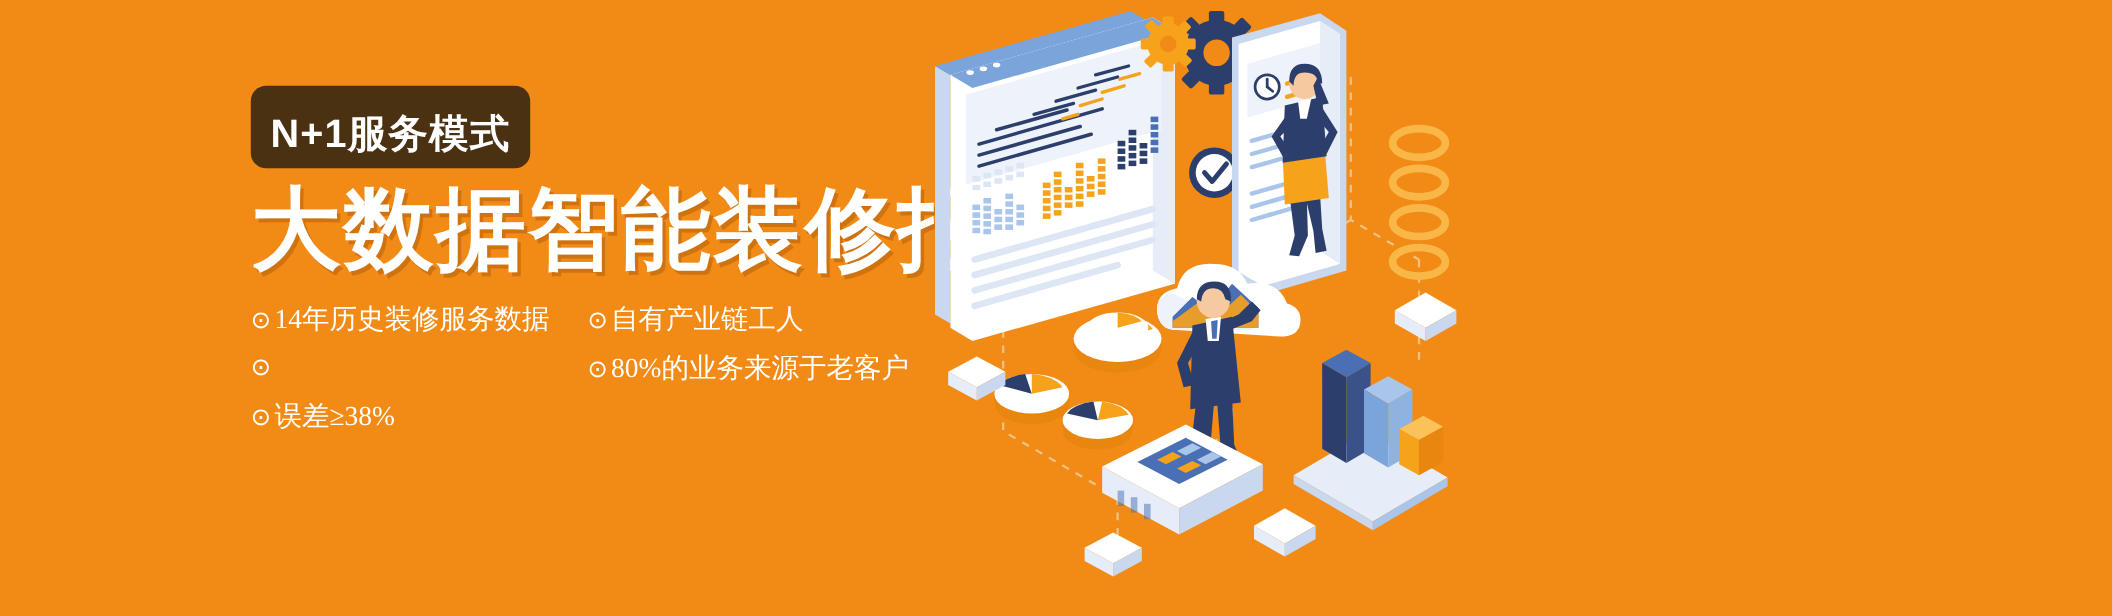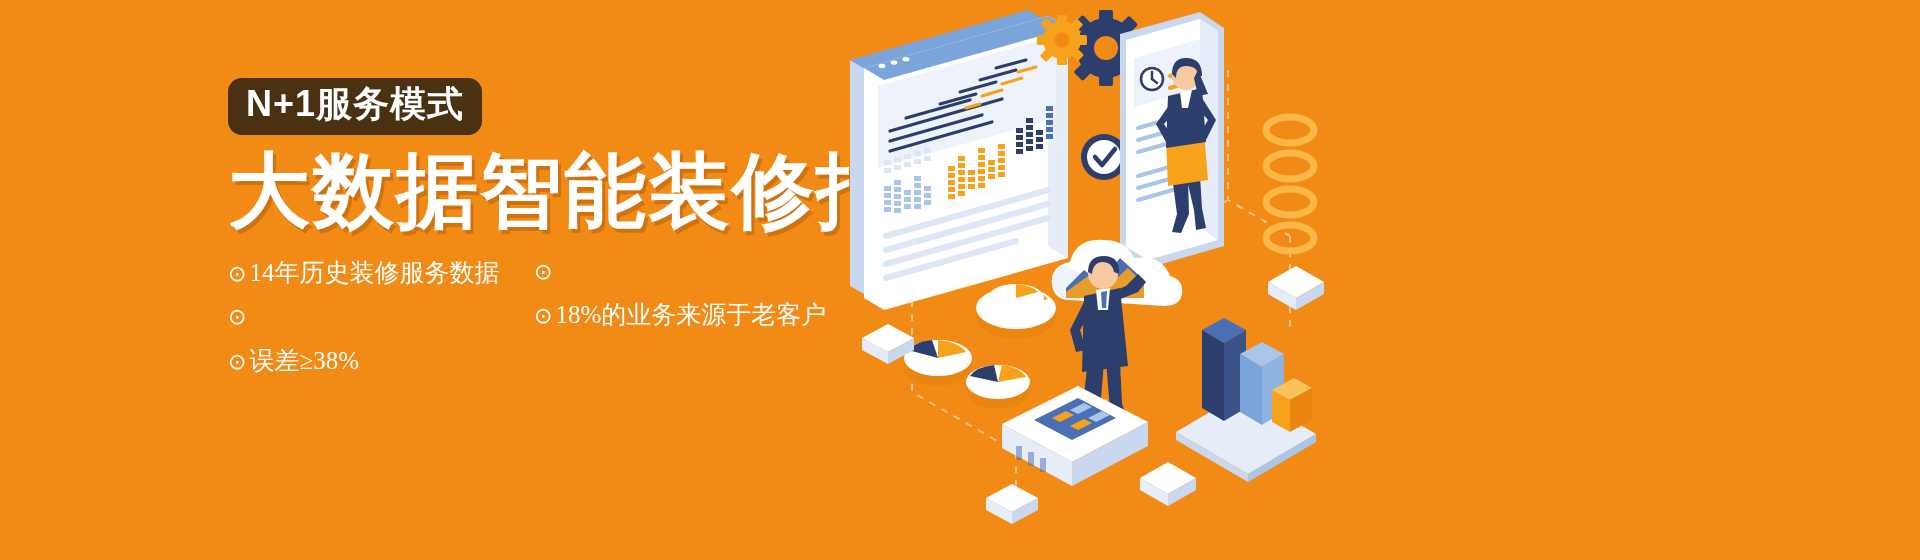--- a/index.html
+++ b/index.html
@@ -31,21 +31,21 @@
 
   .badge {
     display: inline-block;
     background: #4A3112;
     color: #FFFFFF;
     font-family: "Liberation Sans", sans-serif;
     font-size: 36px;
     font-weight: bold;
     letter-spacing: 1px;
     line-height: 1;
-    padding: 8px 18px 13px 18px;
+    padding: 26px 18px 13px 18px;
     border-radius: 14px;
     white-space: nowrap;
   }
 
   .headline {
     margin-top: 14px;
     color: #FFFFFF;
     font-family: "Liberation Sans", sans-serif;
     font-size: 82px;
     font-weight: bold;
@@ -119,24 +119,25 @@
         </div>
         <div class="bullet">
           <span class="dot">⊙</span>
           <span>误差≥38%</span>
         </div>
       </div>
 
       <div class="bullet-col col-right">
         <div class="bullet">
           <span class="dot">⊙</span>
+          <span>自有产业链工人</span>
         </div>
         <div class="bullet">
           <span class="dot">⊙</span>
-          <span>18%的业务来源于老客户</span>
+          <span>80%的业务来源于老客户</span>
         </div>
       </div>
 
     </div>
   </div>
 
   <div class="art">
     <svg width="620" height="560" viewBox="0 0 620 560" xmlns="http://www.w3.org/2000/svg">
 
       <defs>

